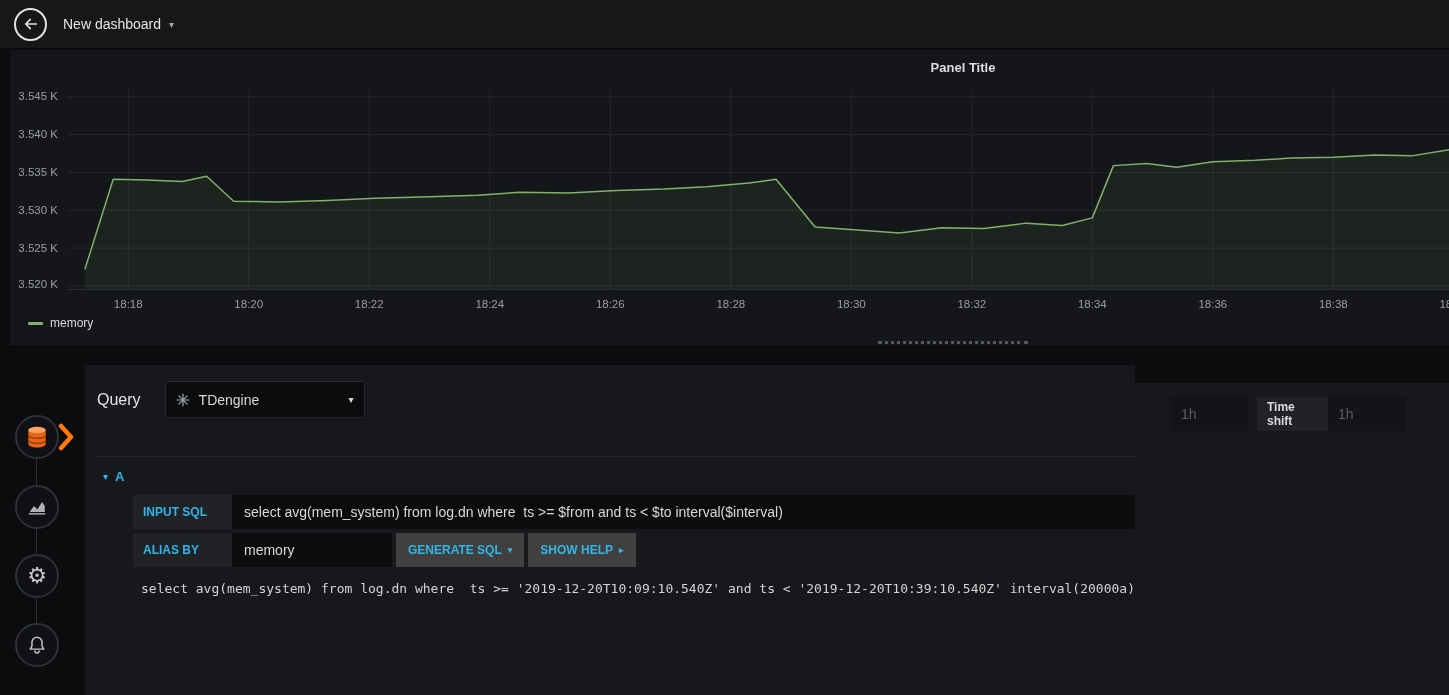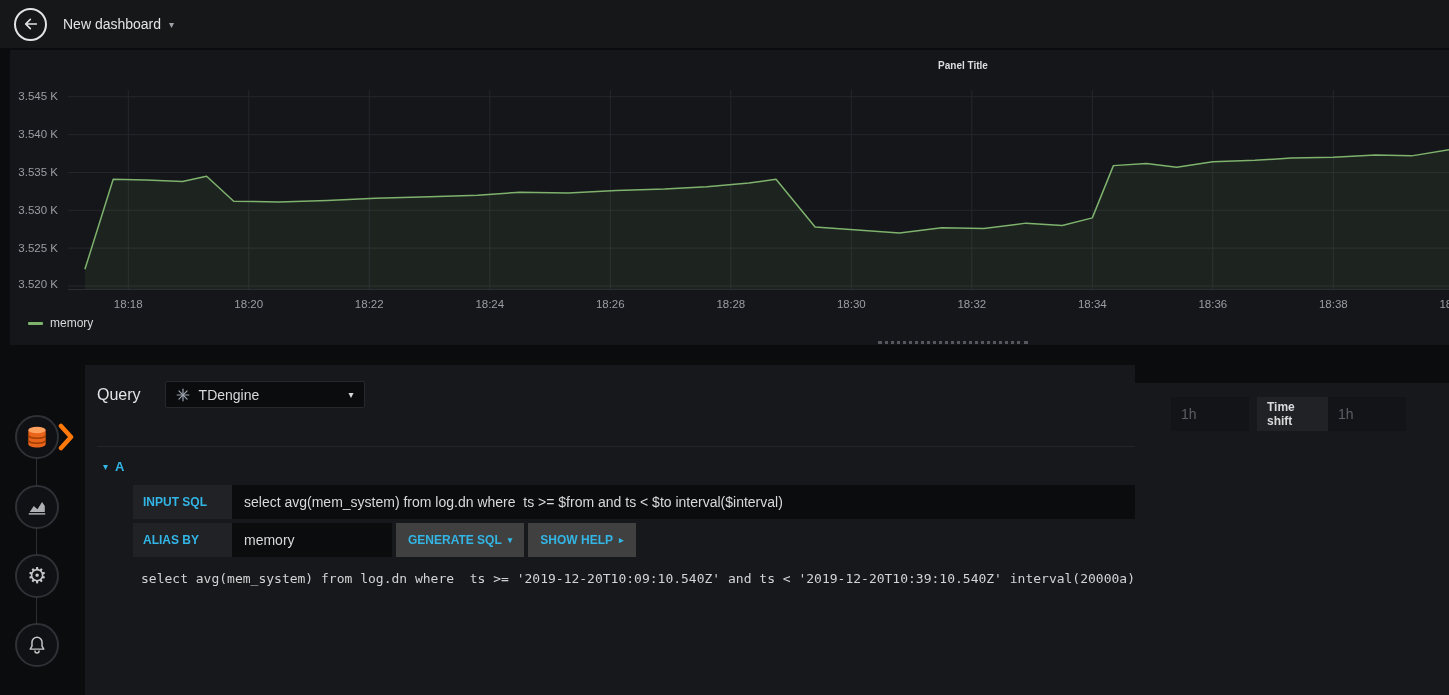--- a/index.html
+++ b/index.html
@@ -13,21 +13,21 @@
               margin-left:14px; display:flex; align-items:center; justify-content:center;
               cursor:pointer; }
   .dash-title-wrap { display:flex; align-items:center; margin-left:16px; cursor:pointer; }
   .dash-title { font-size:14px; font-weight:500; color:#e3e4e6; }
   .title-caret { font-size:10px; color:#9fa2a8; margin-left:8px; }
 
   
   .panel { position:absolute; left:10px; top:50px; right:0; height:295px;
            background:#141619; overflow:hidden; }
   .panel-title { position:absolute; top:10px; left:893px; width:120px; text-align:center;
-                 font-size:10px; font-weight:700; color:#dcdde0; cursor:pointer; }
+                 font-size:13px; font-weight:700; color:#dcdde0; cursor:pointer; }
   .plot { position:absolute; left:58px; top:40px; width:1381px; height:200px;
           border-bottom:1px solid #2a2d31; }
   .plot svg { display:block; width:100%; height:100%; }
   .grid { stroke:#25272c; stroke-width:1; }
   .y-tick { position:absolute; left:0; width:48px; text-align:right;
             font-size:11.5px; color:#9a9da3; }
   .x-tick { position:absolute; top:248px; width:60px; text-align:center;
             font-size:11.5px; color:#9a9da3; }
   .legend { position:absolute; left:18px; top:266px; display:flex; align-items:center;
             cursor:pointer; }
@@ -50,21 +50,21 @@
   .tab-general { top:189px; } .tab-alert { top:258px; }
   .active-arrow { position:absolute; left:58px; top:58px; }
   .gear-glyph { font-family:"DejaVu Sans", sans-serif; font-size:22px; color:#c7c8ca; line-height:1; }
 
   .editor-main { flex:1; display:flex; flex-direction:row; }
   .query-section { background:#17181b; padding:16px 0 20px 12px; }
   .time-section  { background:#17181b; margin-top:18px; padding:14px 0 14px 12px; flex:1; }
 
   .query-header { display:flex; align-items:center; }
   .query-title { font-size:16px; font-weight:500; color:#e3e4e6; }
-  .ds-picker { margin-left:24px; width:200px; height:27px; background:#0b0c0e;
+  .ds-picker { margin-left:24px; width:200px; height:37px; background:#0b0c0e;
                border:1px solid #26282d; border-radius:2px; display:flex;
                align-items:center; padding:0 10px; cursor:pointer; }
   .ds-name { font-size:14px; color:#d8d9da; margin-left:9px; }
   .ds-caret { margin-left:auto; font-size:10px; color:#d8d9da; }
 
   .query-block { margin-top:38px; border-top:1px solid #232529; padding-top:8px; }
   .ref-row { display:flex; align-items:center; height:22px; padding-left:6px; cursor:pointer; }
   .ref-caret { color:#33b5e5; font-size:10px; margin-right:7px; }
   .ref-id { color:#33b5e5; font-size:13px; font-weight:700; }
 

